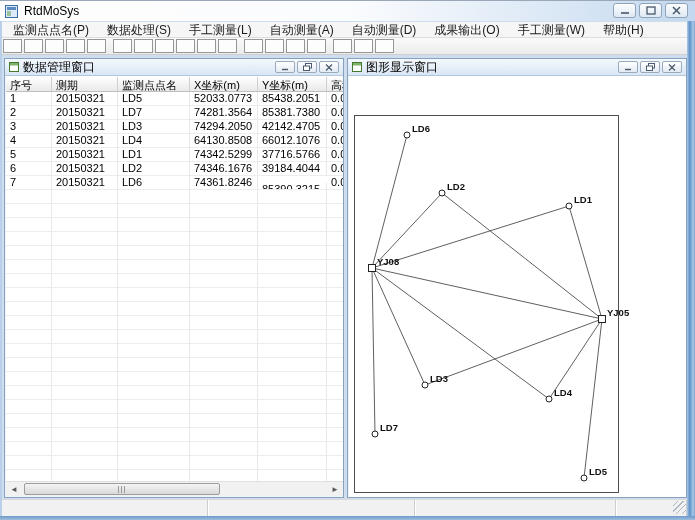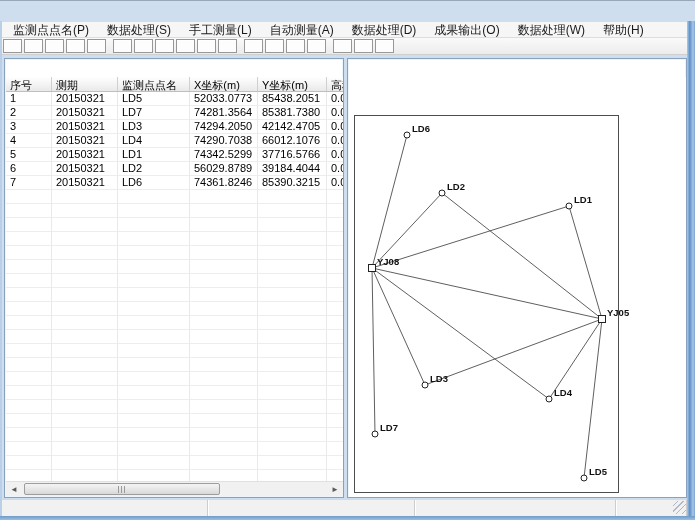--- a/index.html
+++ b/index.html
@@ -82,29 +82,57 @@
     background:linear-gradient(#6f9ac8,#a9c8e6);}
   .border-left{position:absolute;left:0;top:20px;width:2px;height:495px;background:#b9d0e8;}
 
   svg{display:block;}
 </style>
 </head>
 <body>
 
 <div class="window">
 
+  <div class="titlebar">
+    <span class="app-icon">
+      <svg width="13" height="13">
+          <rect x="0.5" y="0.5" width="12" height="12" fill="#dceafa" stroke="#3a6ea5"></rect>
+          <rect x="2" y="2" width="9" height="3" fill="#5a8ac0"></rect>
+          <rect x="2" y="6" width="4" height="5" fill="#9cc29c"></rect>
+        </svg>
+    </span>
+    <span class="title-text">RtdMoSys</span>
+    <div class="caption-buttons">
+      <div class="cap-btn">
+          <svg width="10" height="9">
+            <line x1="1" y1="7" x2="9" y2="7" stroke="currentColor" stroke-width="1.6"></line>
+          </svg>
+        </div>
+      <div class="cap-btn">
+          <svg width="10" height="9">
+            <rect x="1" y="1" width="8" height="7" fill="none" stroke="currentColor" stroke-width="1.3"></rect>
+          </svg>
+        </div>
+      <div class="cap-btn">
+          <svg width="9" height="9">
+            <line x1="1" y1="1" x2="8" y2="8" stroke="currentColor" stroke-width="1.5"></line>
+            <line x1="8" y1="1" x2="1" y2="8" stroke="currentColor" stroke-width="1.5"></line>
+          </svg>
+        </div>
+    </div>
+  </div>
 
   <div class="menubar">
       <div class="menu-item">监测点点名(P)</div>
       <div class="menu-item">数据处理(S)</div>
       <div class="menu-item">手工测量(L)</div>
       <div class="menu-item">自动测量(A)</div>
-      <div class="menu-item">数据处理(D)</div>
+      <div class="menu-item">自动测量(D)</div>
       <div class="menu-item">成果输出(O)</div>
-      <div class="menu-item">数据处理(W)</div>
+      <div class="menu-item">手工测量(W)</div>
       <div class="menu-item">帮助(H)</div>
     </div>
 
   <div class="toolbar">
       <div class="tb-group">
         <div class="tb-btn"></div>
         <div class="tb-btn"></div>
         <div class="tb-btn"></div>
         <div class="tb-btn"></div>
         <div class="tb-btn"></div>
@@ -126,20 +154,48 @@
       <div class="tb-group">
         <div class="tb-btn"></div>
         <div class="tb-btn"></div>
         <div class="tb-btn"></div>
       </div>
     </div>
 
   <div class="mdi">
 
     <div class="child win-left">
+      <div class="child-titlebar">
+        <span class="child-icon">
+          <svg width="10" height="10">
+              <rect x="0.5" y="0.5" width="9" height="9" fill="#fff" stroke="#44772f"></rect>
+              <rect x="1" y="1" width="8" height="2.5" fill="#7fb26a"></rect>
+            </svg>
+        </span>
+        <span class="child-title">数据管理窗口</span>
+        <div class="child-caps">
+          <div class="ccap-btn">
+              <svg width="8" height="7">
+                <line x1="1" y1="5.5" x2="7" y2="5.5" stroke="currentColor" stroke-width="1.4"></line>
+              </svg>
+            </div>
+          <div class="ccap-btn">
+              <svg width="9" height="8">
+                <rect x="2.5" y="0.5" width="6" height="4.5" fill="#fff" stroke="currentColor"></rect>
+                <rect x="0.5" y="3" width="6" height="4.5" fill="#fff" stroke="currentColor"></rect>
+              </svg>
+            </div>
+          <div class="ccap-btn">
+              <svg width="8" height="7">
+                <line x1="1" y1="0.5" x2="7" y2="6.5" stroke="currentColor" stroke-width="1.3"></line>
+                <line x1="7" y1="0.5" x2="1" y2="6.5" stroke="currentColor" stroke-width="1.3"></line>
+              </svg>
+            </div>
+        </div>
+      </div>
       <div class="table-wrap">
         <div class="thead">
             <div class="th" style="width: 46px;">序号</div>
             <div class="th" style="width: 66px;">测期</div>
             <div class="th" style="width: 72px;">监测点点名</div>
             <div class="th" style="width: 68px;">X坐标(m)</div>
             <div class="th" style="width: 69px;">Y坐标(m)</div>
             <div class="th" style="width: 60px;">高程(m)</div>
           </div>
         <div class="tbody">
@@ -164,46 +220,46 @@
               <div class="td" style="width: 66px;">20150321</div>
               <div class="td" style="width: 72px;">LD3</div>
               <div class="td" style="width: 68px;">74294.2050</div>
               <div class="td" style="width: 69px;">42142.4705</div>
               <div class="td" style="width: 60px;">0.0000</div>
             </div>
             <div class="tr">
               <div class="td" style="width: 46px;">4</div>
               <div class="td" style="width: 66px;">20150321</div>
               <div class="td" style="width: 72px;">LD4</div>
-              <div class="td" style="width: 68px;">74290.7038</div>
+              <div class="td" style="width: 68px;">64130.8508</div>
               <div class="td" style="width: 69px;">66012.1076</div>
               <div class="td" style="width: 60px;">0.0000</div>
             </div>
             <div class="tr">
               <div class="td" style="width: 46px;">5</div>
               <div class="td" style="width: 66px;">20150321</div>
               <div class="td" style="width: 72px;">LD1</div>
               <div class="td" style="width: 68px;">74342.5299</div>
               <div class="td" style="width: 69px;">37716.5766</div>
               <div class="td" style="width: 60px;">0.0000</div>
             </div>
             <div class="tr">
               <div class="td" style="width: 46px;">6</div>
               <div class="td" style="width: 66px;">20150321</div>
               <div class="td" style="width: 72px;">LD2</div>
-              <div class="td" style="width: 68px;">56029.8789</div>
+              <div class="td" style="width: 68px;">74346.1676</div>
               <div class="td" style="width: 69px;">39184.4044</div>
               <div class="td" style="width: 60px;">0.0000</div>
             </div>
             <div class="tr">
               <div class="td" style="width: 46px;">7</div>
               <div class="td" style="width: 66px;">20150321</div>
               <div class="td" style="width: 72px;">LD6</div>
               <div class="td" style="width: 68px;">74361.8246</div>
-              <div class="td" style="width: 69px;">85390.3215</div>
+              <div class="td" style="width: 69px; margin-top: 7px;">85390.3215</div>
               <div class="td" style="width: 60px;">0.0000</div>
             </div>
             <div class="tr">
               <div class="td" style="width: 46px;"></div>
               <div class="td" style="width: 66px;"></div>
               <div class="td" style="width: 72px;"></div>
               <div class="td" style="width: 68px;"></div>
               <div class="td" style="width: 69px;"></div>
               <div class="td" style="width: 60px;"></div>
             </div>
@@ -372,20 +428,48 @@
       <div class="hscroll">
         <div class="sb-arrow left">◄</div>
         <div class="sb-thumb">
             <div class="sb-grip"></div>
           </div>
         <div class="sb-arrow right">►</div>
       </div>
     </div>
 
     <div class="child win-right">
+      <div class="child-titlebar">
+        <span class="child-icon">
+          <svg width="10" height="10">
+              <rect x="0.5" y="0.5" width="9" height="9" fill="#fff" stroke="#44772f"></rect>
+              <rect x="1" y="1" width="8" height="2.5" fill="#7fb26a"></rect>
+            </svg>
+        </span>
+        <span class="child-title">图形显示窗口</span>
+        <div class="child-caps">
+          <div class="ccap-btn">
+              <svg width="8" height="7">
+                <line x1="1" y1="5.5" x2="7" y2="5.5" stroke="currentColor" stroke-width="1.4"></line>
+              </svg>
+            </div>
+          <div class="ccap-btn">
+              <svg width="9" height="8">
+                <rect x="2.5" y="0.5" width="6" height="4.5" fill="#fff" stroke="currentColor"></rect>
+                <rect x="0.5" y="3" width="6" height="4.5" fill="#fff" stroke="currentColor"></rect>
+              </svg>
+            </div>
+          <div class="ccap-btn">
+              <svg width="8" height="7">
+                <line x1="1" y1="0.5" x2="7" y2="6.5" stroke="currentColor" stroke-width="1.3"></line>
+                <line x1="7" y1="0.5" x2="1" y2="6.5" stroke="currentColor" stroke-width="1.3"></line>
+              </svg>
+            </div>
+        </div>
+      </div>
       <div class="canvas">
         <svg id="plot" width="337" height="420" viewBox="0 0 337 420">
             <rect x="5.5" y="38.5" width="264" height="377" fill="none" stroke="#4d4d4d"></rect>
             <line x1="23" y1="191" x2="58" y2="58" stroke="#4d4d4d" stroke-width="0.9"></line>
             <line x1="23" y1="191" x2="93" y2="116" stroke="#4d4d4d" stroke-width="0.9"></line>
             <line x1="23" y1="191" x2="220" y2="129" stroke="#4d4d4d" stroke-width="0.9"></line>
             <line x1="23" y1="191" x2="76" y2="308" stroke="#4d4d4d" stroke-width="0.9"></line>
             <line x1="23" y1="191" x2="200" y2="322" stroke="#4d4d4d" stroke-width="0.9"></line>
             <line x1="23" y1="191" x2="26" y2="357" stroke="#4d4d4d" stroke-width="0.9"></line>
             <line x1="23" y1="191" x2="253" y2="242" stroke="#4d4d4d" stroke-width="0.9"></line>

